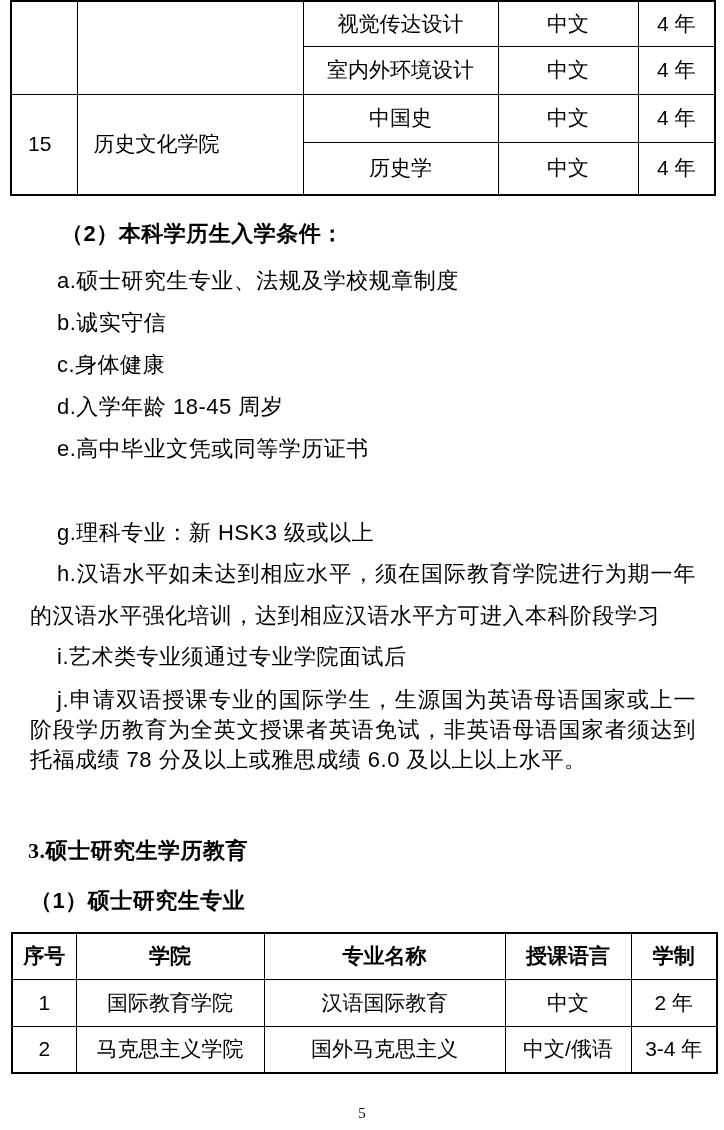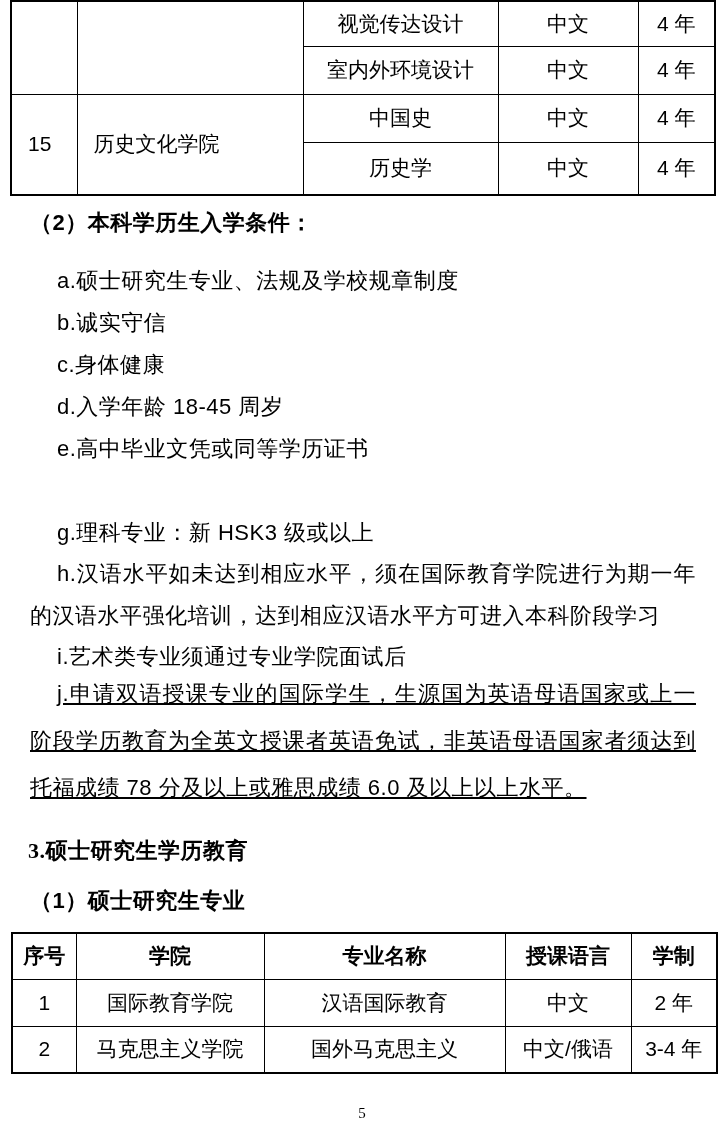--- a/index.html
+++ b/index.html
@@ -53,31 +53,31 @@
     right: 28px;
     font-size: 22px;
     line-height: 42px;
     text-align: justify;
     letter-spacing: 0.5px;
   }
   .tblock.single { text-align: left; }
   .heading { font-weight: bold; text-align: left; }
   .indent { text-indent: 27px; }
 
-  #h-sec2      { top: 202px; }
+  #h-sec2      { top: 213px; margin-left: 31px; }
   #item-a      { top: 260px; }
   #item-b      { top: 302px; }
   #item-c      { top: 344px; }
   #item-d      { top: 386px; }
   #item-e      { top: 428px; }
   #item-f      { top: 471px; }
   #item-g      { top: 512px; }
   #item-h      { top: 553px; }
   #item-i      { top: 636px; }
-  #item-j      { top: 670px; line-height: 47px; text-decoration: underline; }
+  #item-j      { top: 685px; line-height: 30px; }
   #h-sec3      { top: 830px; left: 28px; font-family: Liberation Serif, serif; }
   #h-sec3-sub  { top: 880px; }
 
   #page-num {
     position: absolute;
     left: 0; top: 1103px;
     width: 724px;
     text-align: center;
     font-family: "Liberation Serif", serif;
     font-size: 15px;

